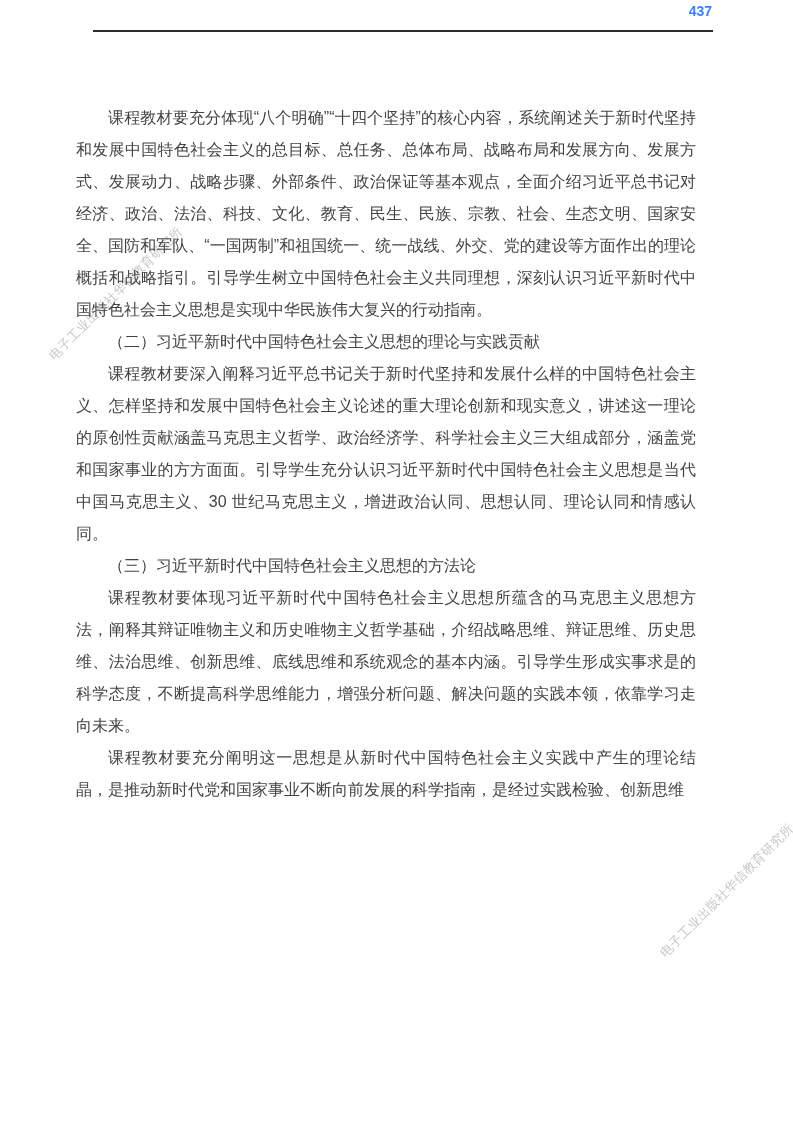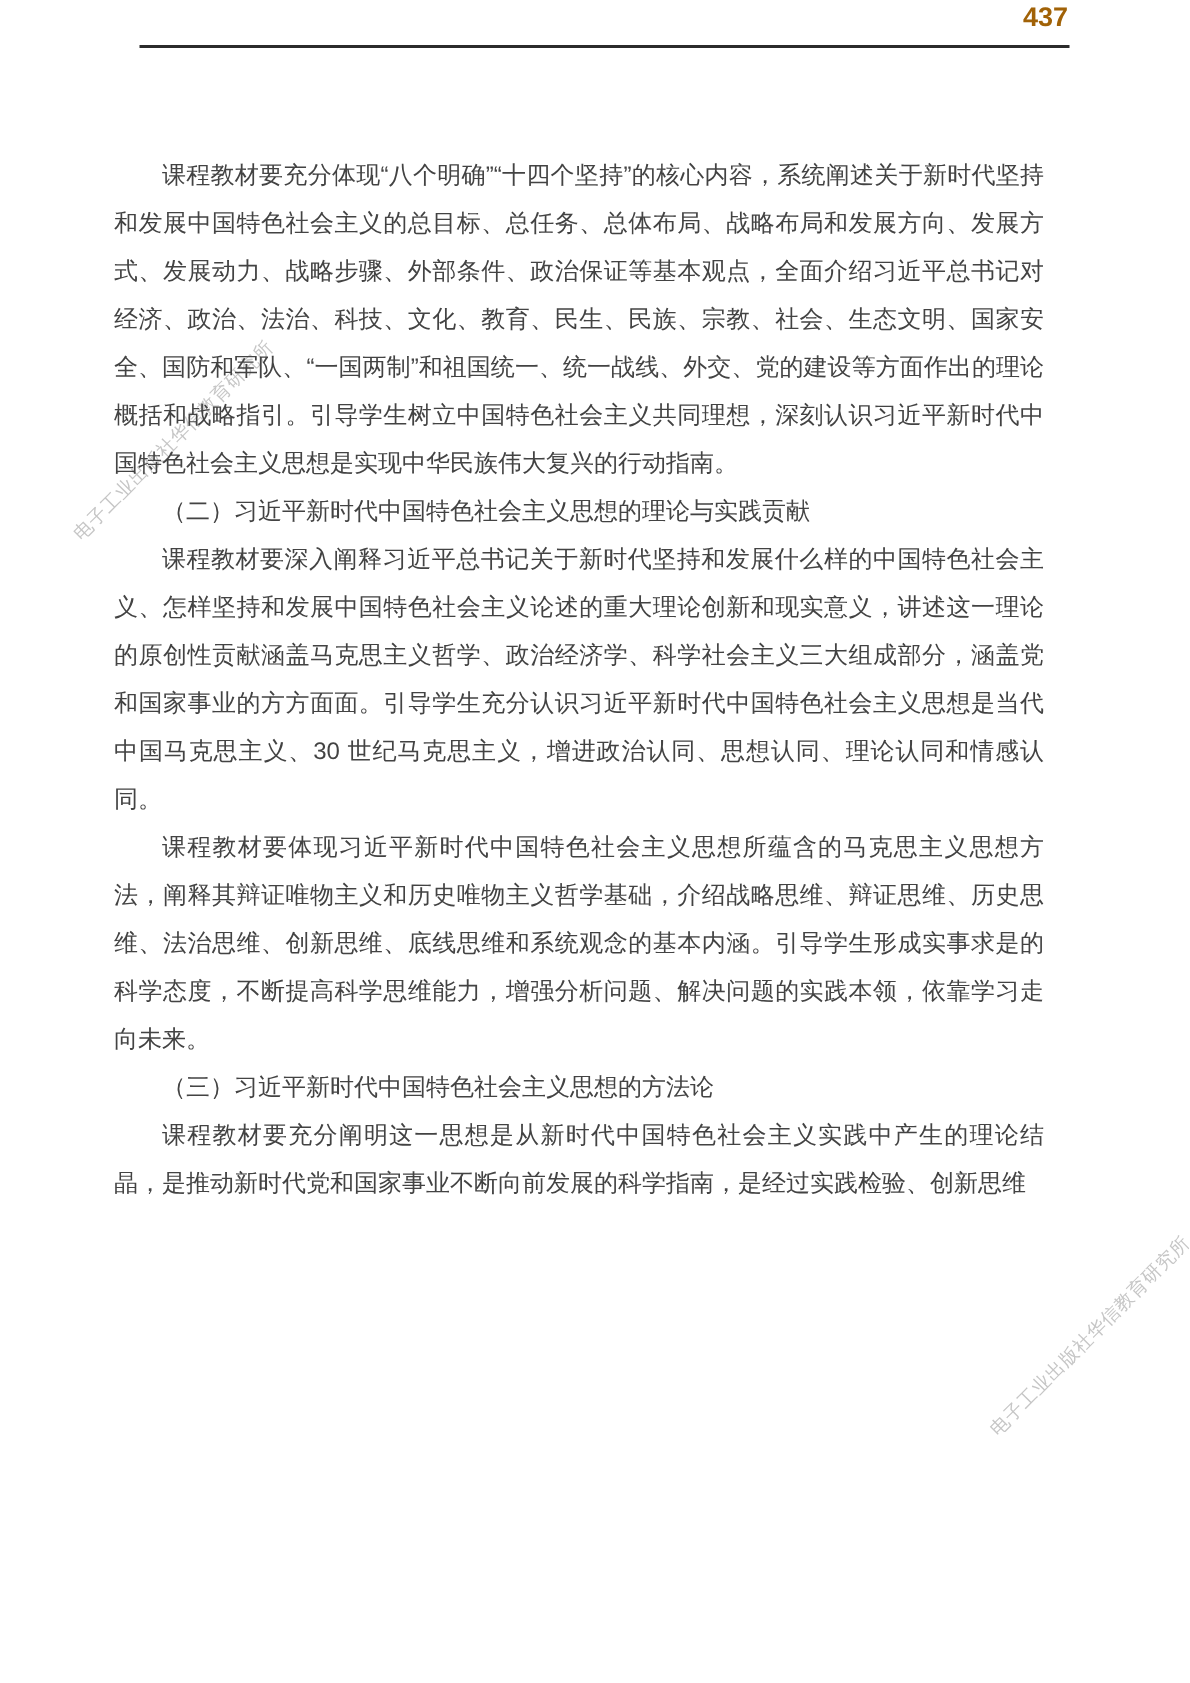--- a/index.html
+++ b/index.html
@@ -26,23 +26,23 @@
     user-select: none;
     pointer-events: none;
   }
   .wm-left  { left: 116px; top: 294px; }
   .wm-right { left: 727px; top: 891px; }
   .page-number {
     position: absolute;
     top: 3px;
     right: 81px;
     z-index: 2;
-    font-size: 18px;
+    font-size: 14px;
     font-weight: bold;
-    color: #a16207;
+    color: #3b82f6;
     line-height: 16px;
   }
   .header-rule {
     position: absolute;
     left: 93px;
     top: 30px;
     width: 620px;
     height: 2px;
     background: #2b2b2b;
     z-index: 2;
@@ -75,18 +75,18 @@
   <div class="watermark wm-right">电子工业出版社华信教育研究所</div>
 
   <span class="page-number">437</span>
 
   <div class="header-rule"></div>
 
   <main class="body-text">
     <p>课程教材要充分体现“八个明确”“十四个坚持”的核心内容，系统阐述关于新时代坚持和发展中国特色社会主义的总目标、总任务、总体布局、战略布局和发展方向、发展方式、发展动力、战略步骤、外部条件、政治保证等基本观点，全面介绍习近平总书记对经济、政治、法治、科技、文化、教育、民生、民族、宗教、社会、生态文明、国家安全、国防和军队、“一国两制”和祖国统一、统一战线、外交、党的建设等方面作出的理论概括和战略指引。引导学生树立中国特色社会主义共同理想，深刻认识习近平新时代中国特色社会主义思想是实现中华民族伟大复兴的行动指南。</p>
     <p>（二）习近平新时代中国特色社会主义思想的理论与实践贡献</p>
     <p>课程教材要深入阐释习近平总书记关于新时代坚持和发展什么样的中国特色社会主义、怎样坚持和发展中国特色社会主义论述的重大理论创新和现实意义，讲述这一理论的原创性贡献涵盖马克思主义哲学、政治经济学、科学社会主义三大组成部分，涵盖党和国家事业的方方面面。引导学生充分认识习近平新时代中国特色社会主义思想是当代中国马克思主义、30 世纪马克思主义，增进政治认同、思想认同、理论认同和情感认同。</p>
+    <p>（三）习近平新时代中国特色社会主义思想的方法论</p>
     <p>课程教材要体现习近平新时代中国特色社会主义思想所蕴含的马克思主义思想方法，阐释其辩证唯物主义和历史唯物主义哲学基础，介绍战略思维、辩证思维、历史思维、法治思维、创新思维、底线思维和系统观念的基本内涵。引导学生形成实事求是的科学态度，不断提高科学思维能力，增强分析问题、解决问题的实践本领，依靠学习走向未来。</p>
-    <p>（三）习近平新时代中国特色社会主义思想的方法论</p>
     <p>课程教材要充分阐明这一思想是从新时代中国特色社会主义实践中产生的理论结晶，是推动新时代党和国家事业不断向前发展的科学指南，是经过实践检验、创新思维</p>
   </main>
 
 </div>
 
 </body></html>

